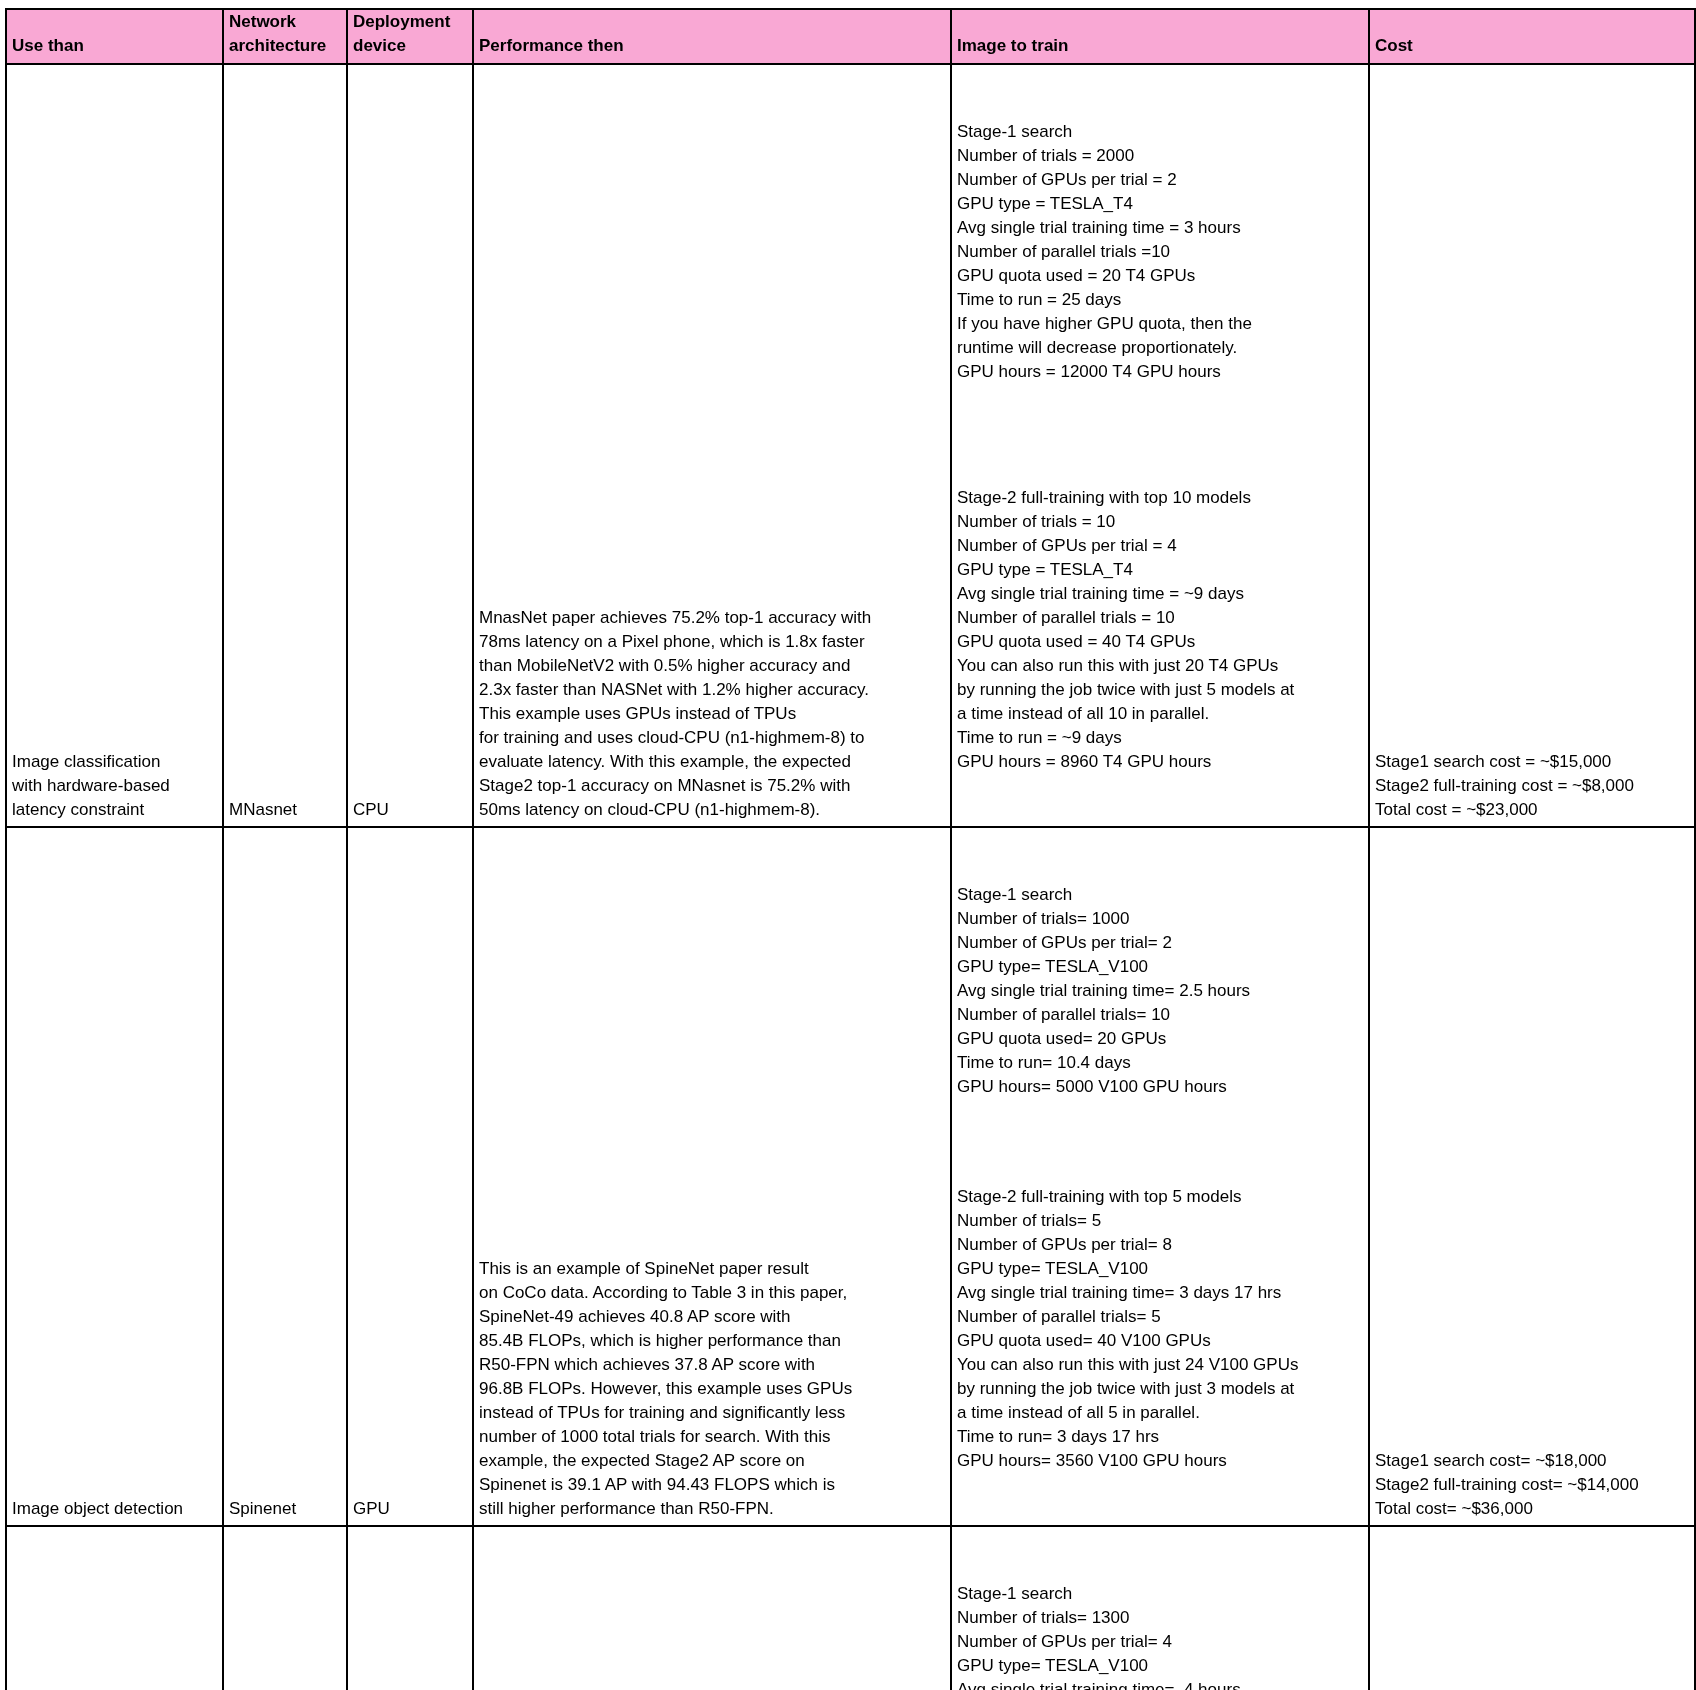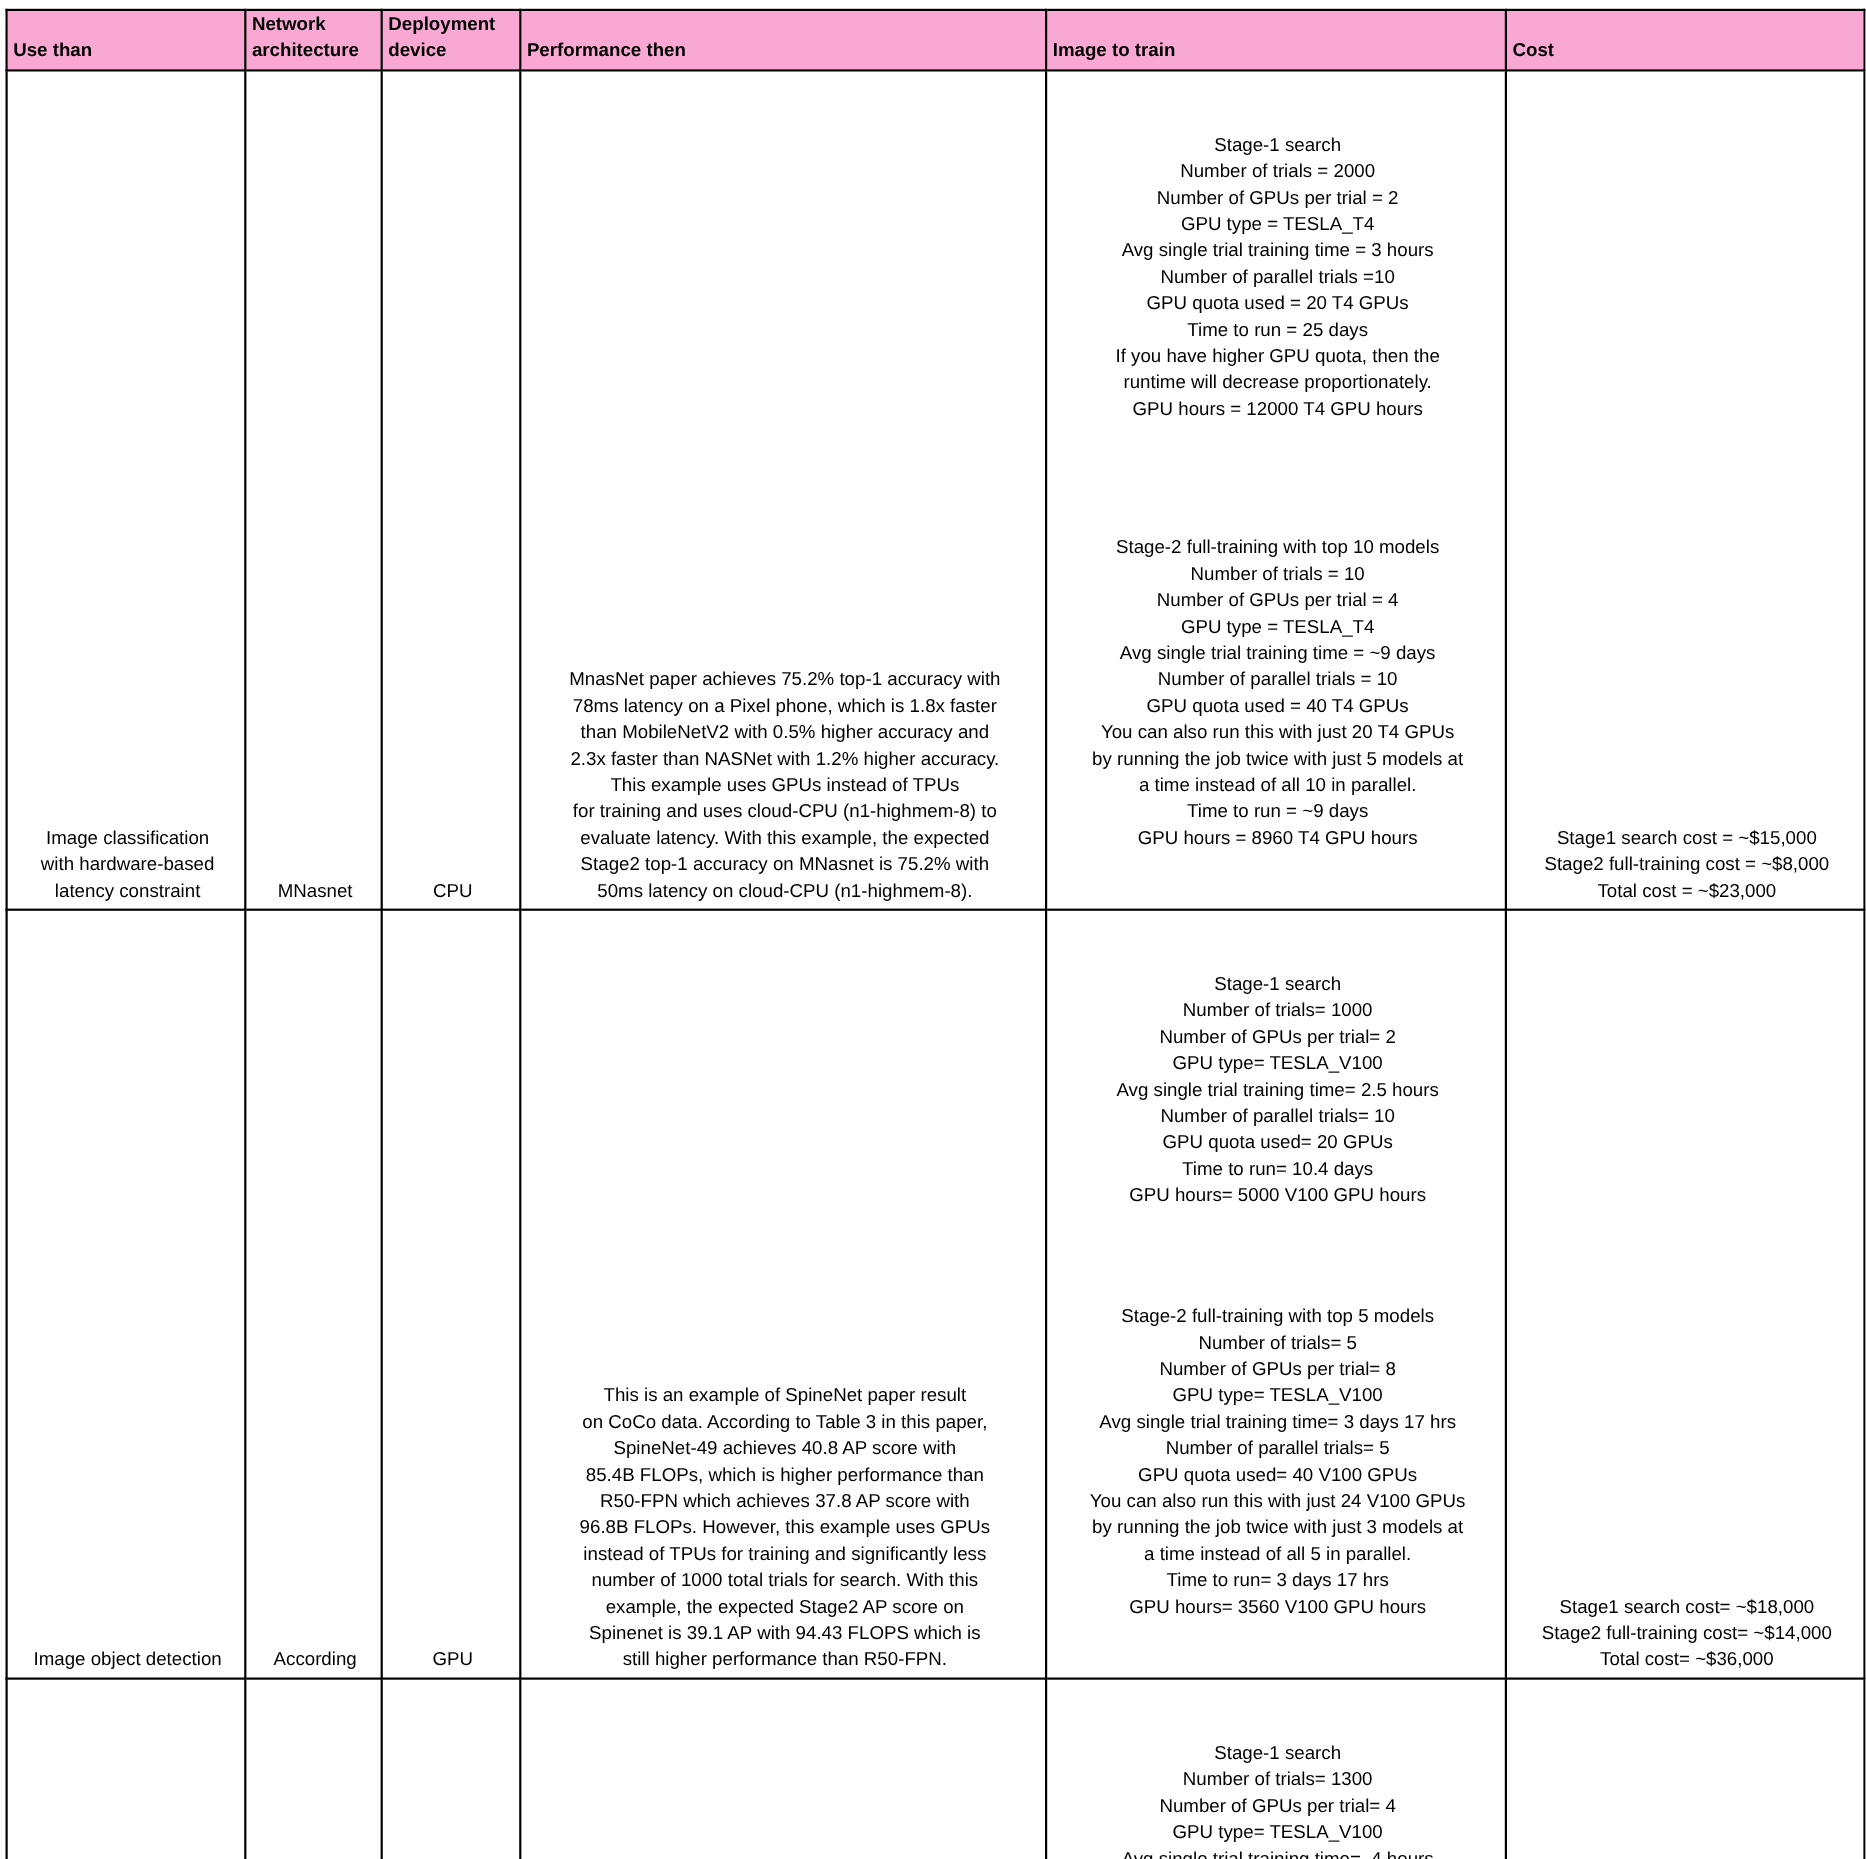--- a/index.html
+++ b/index.html
@@ -16,21 +16,20 @@
   }
   th,td{
     border:2px solid #000000;
     vertical-align:bottom;
     padding:0 2px 4px 5px;
     font-size:17px;
     line-height:24px;
     white-space:pre-wrap;
     overflow:hidden;
     word-wrap:normal;
-    text-align:center;
   }
   th{
     background:#f9a8d4;
     text-align:left;
     font-weight:bold;
     padding-bottom:5px;
     vertical-align:bottom;
   }
   td.col-time{
     vertical-align:top;
@@ -108,21 +107,21 @@
 a time instead of all 10 in parallel.
 Time to run = ~9 days
 GPU hours = 8960 T4 GPU hours</div>
         </td>
         <td class="col-cost">Stage1 search cost = ~$15,000
 Stage2 full-training cost = ~$8,000
 Total cost = ~$23,000</td>
       </tr>
       <tr class="r1">
         <td class="col-usecase">Image object detection</td>
-        <td class="col-network">According</td>
+        <td class="col-network">Spinenet</td>
         <td class="col-device">GPU</td>
         <td class="col-perf">This is an example of SpineNet paper result
 on CoCo data. According to Table 3 in this paper,
 SpineNet-49 achieves 40.8 AP score with
 85.4B FLOPs, which is higher performance than
 R50-FPN which achieves 37.8 AP score with
 96.8B FLOPs. However, this example uses GPUs
 instead of TPUs for training and significantly less
 number of 1000 total trials for search. With this
 example, the expected Stage2 AP score on

